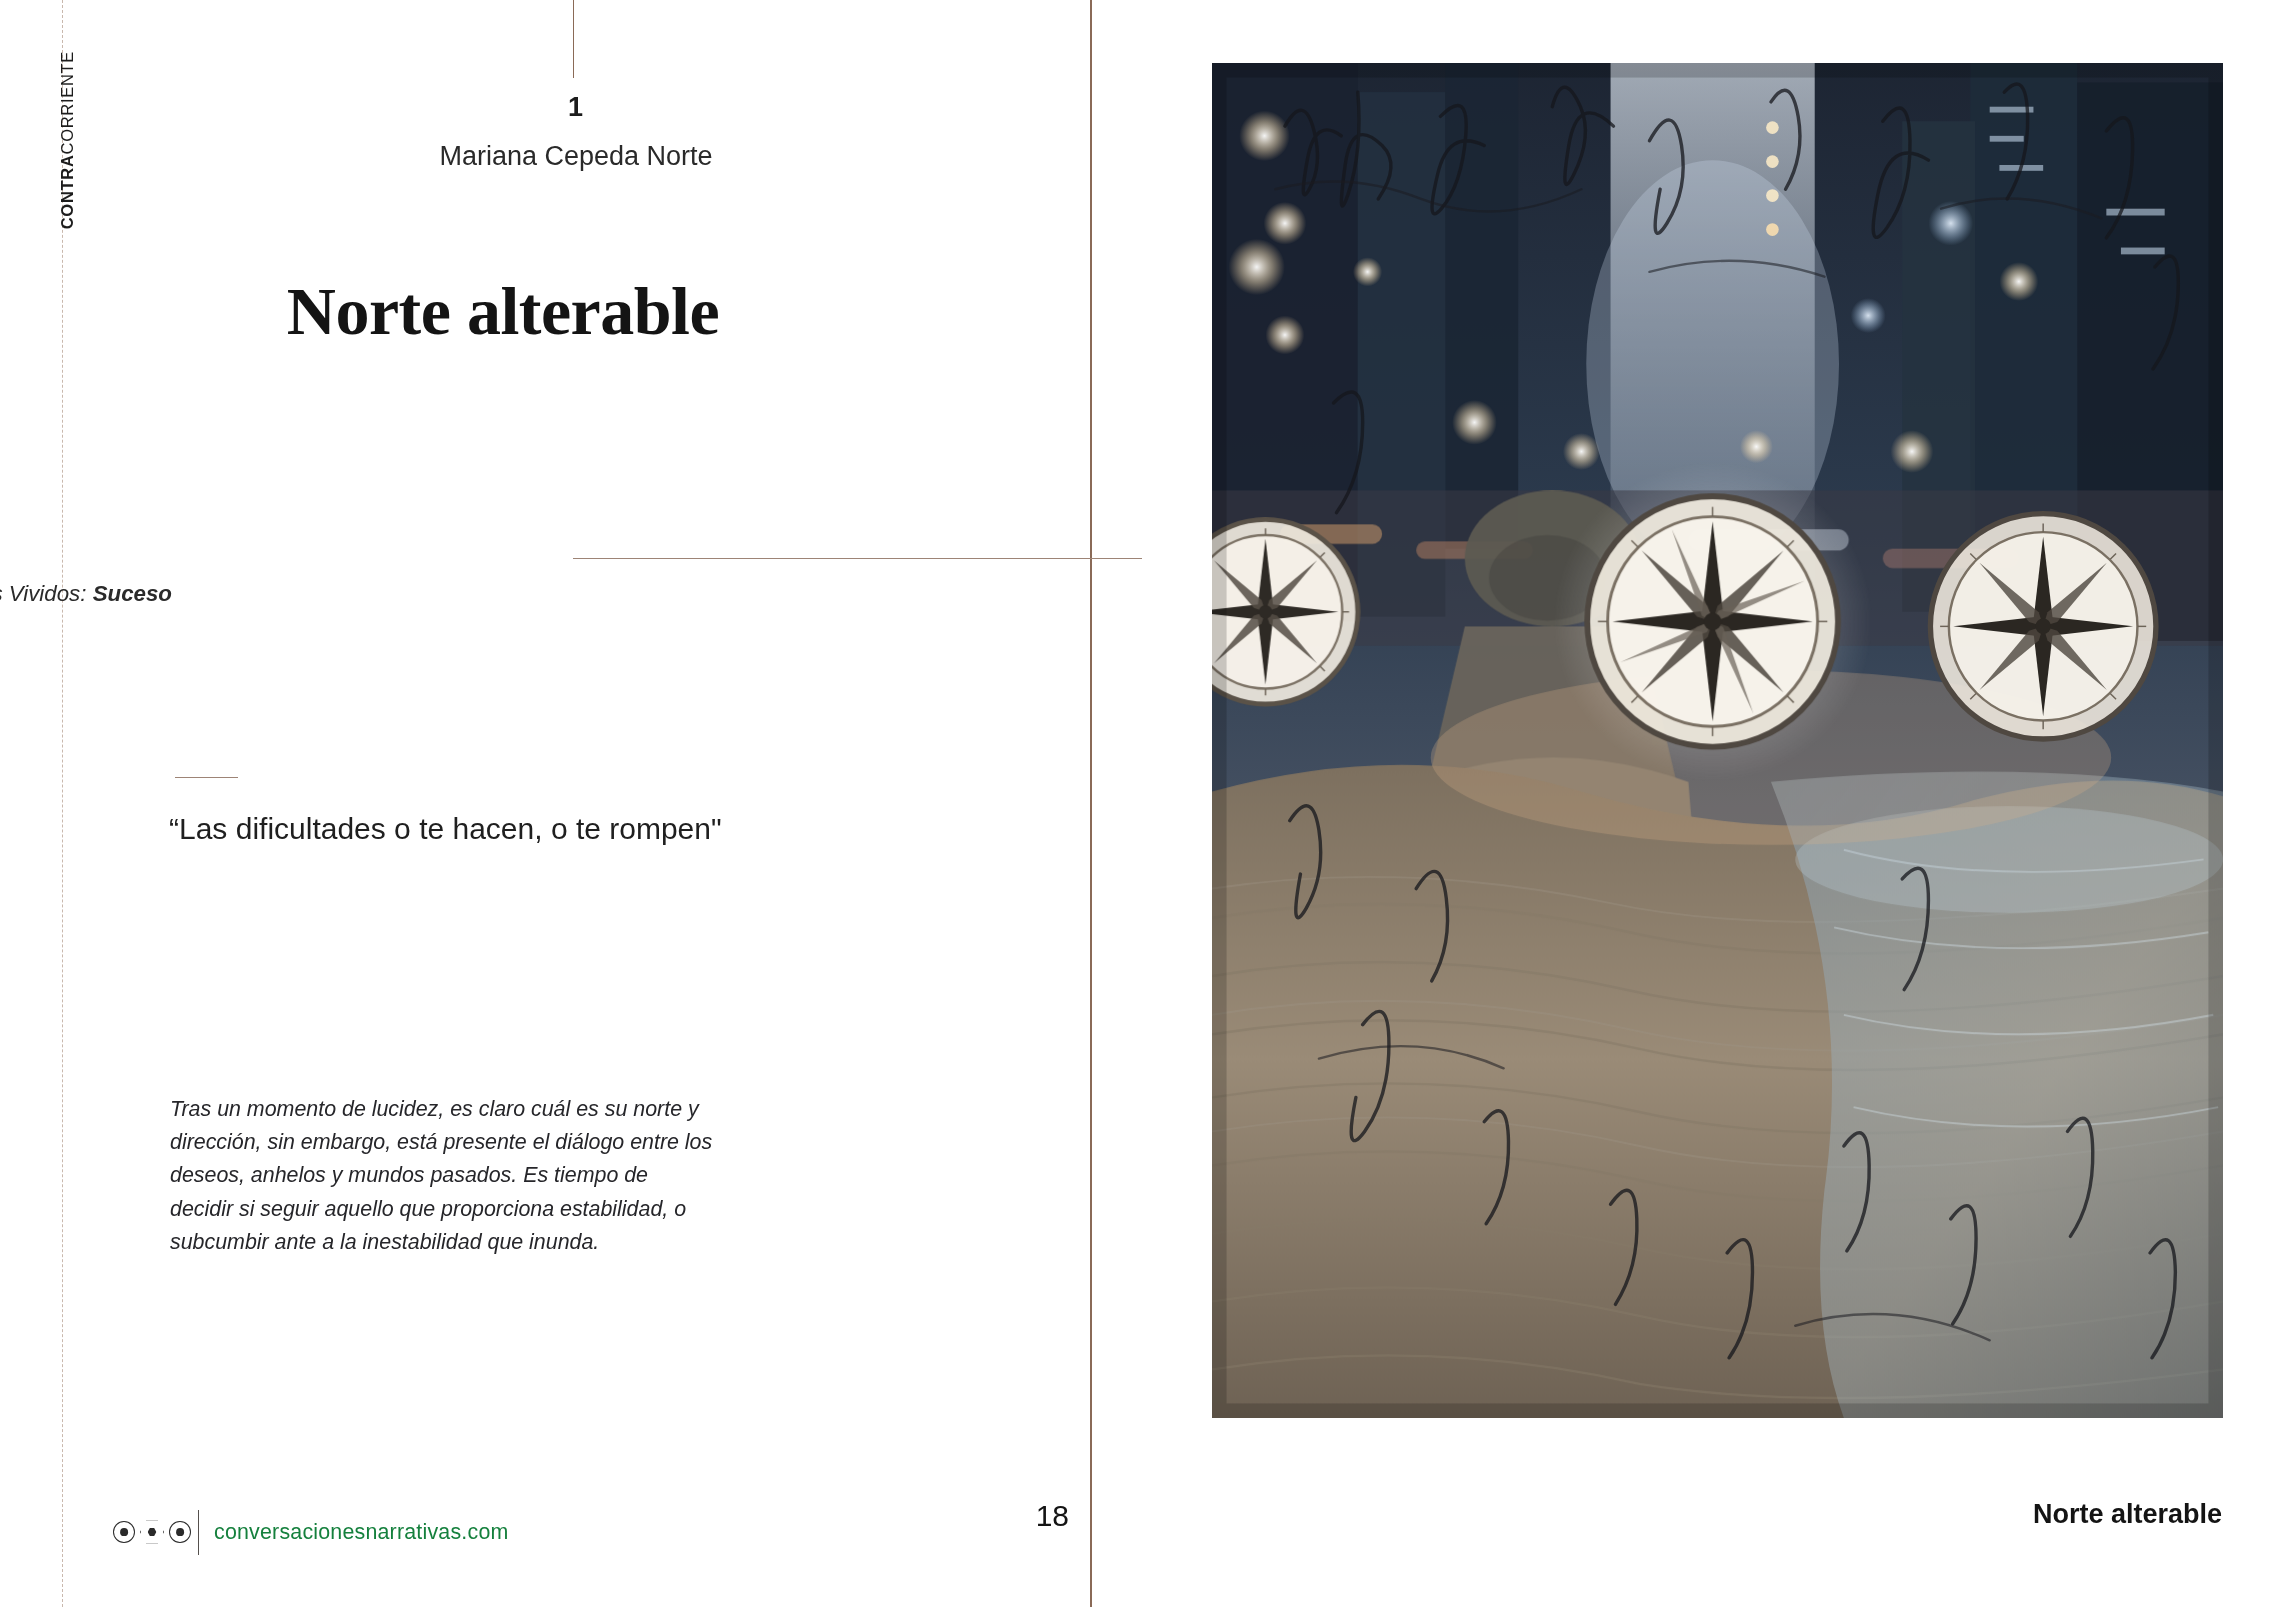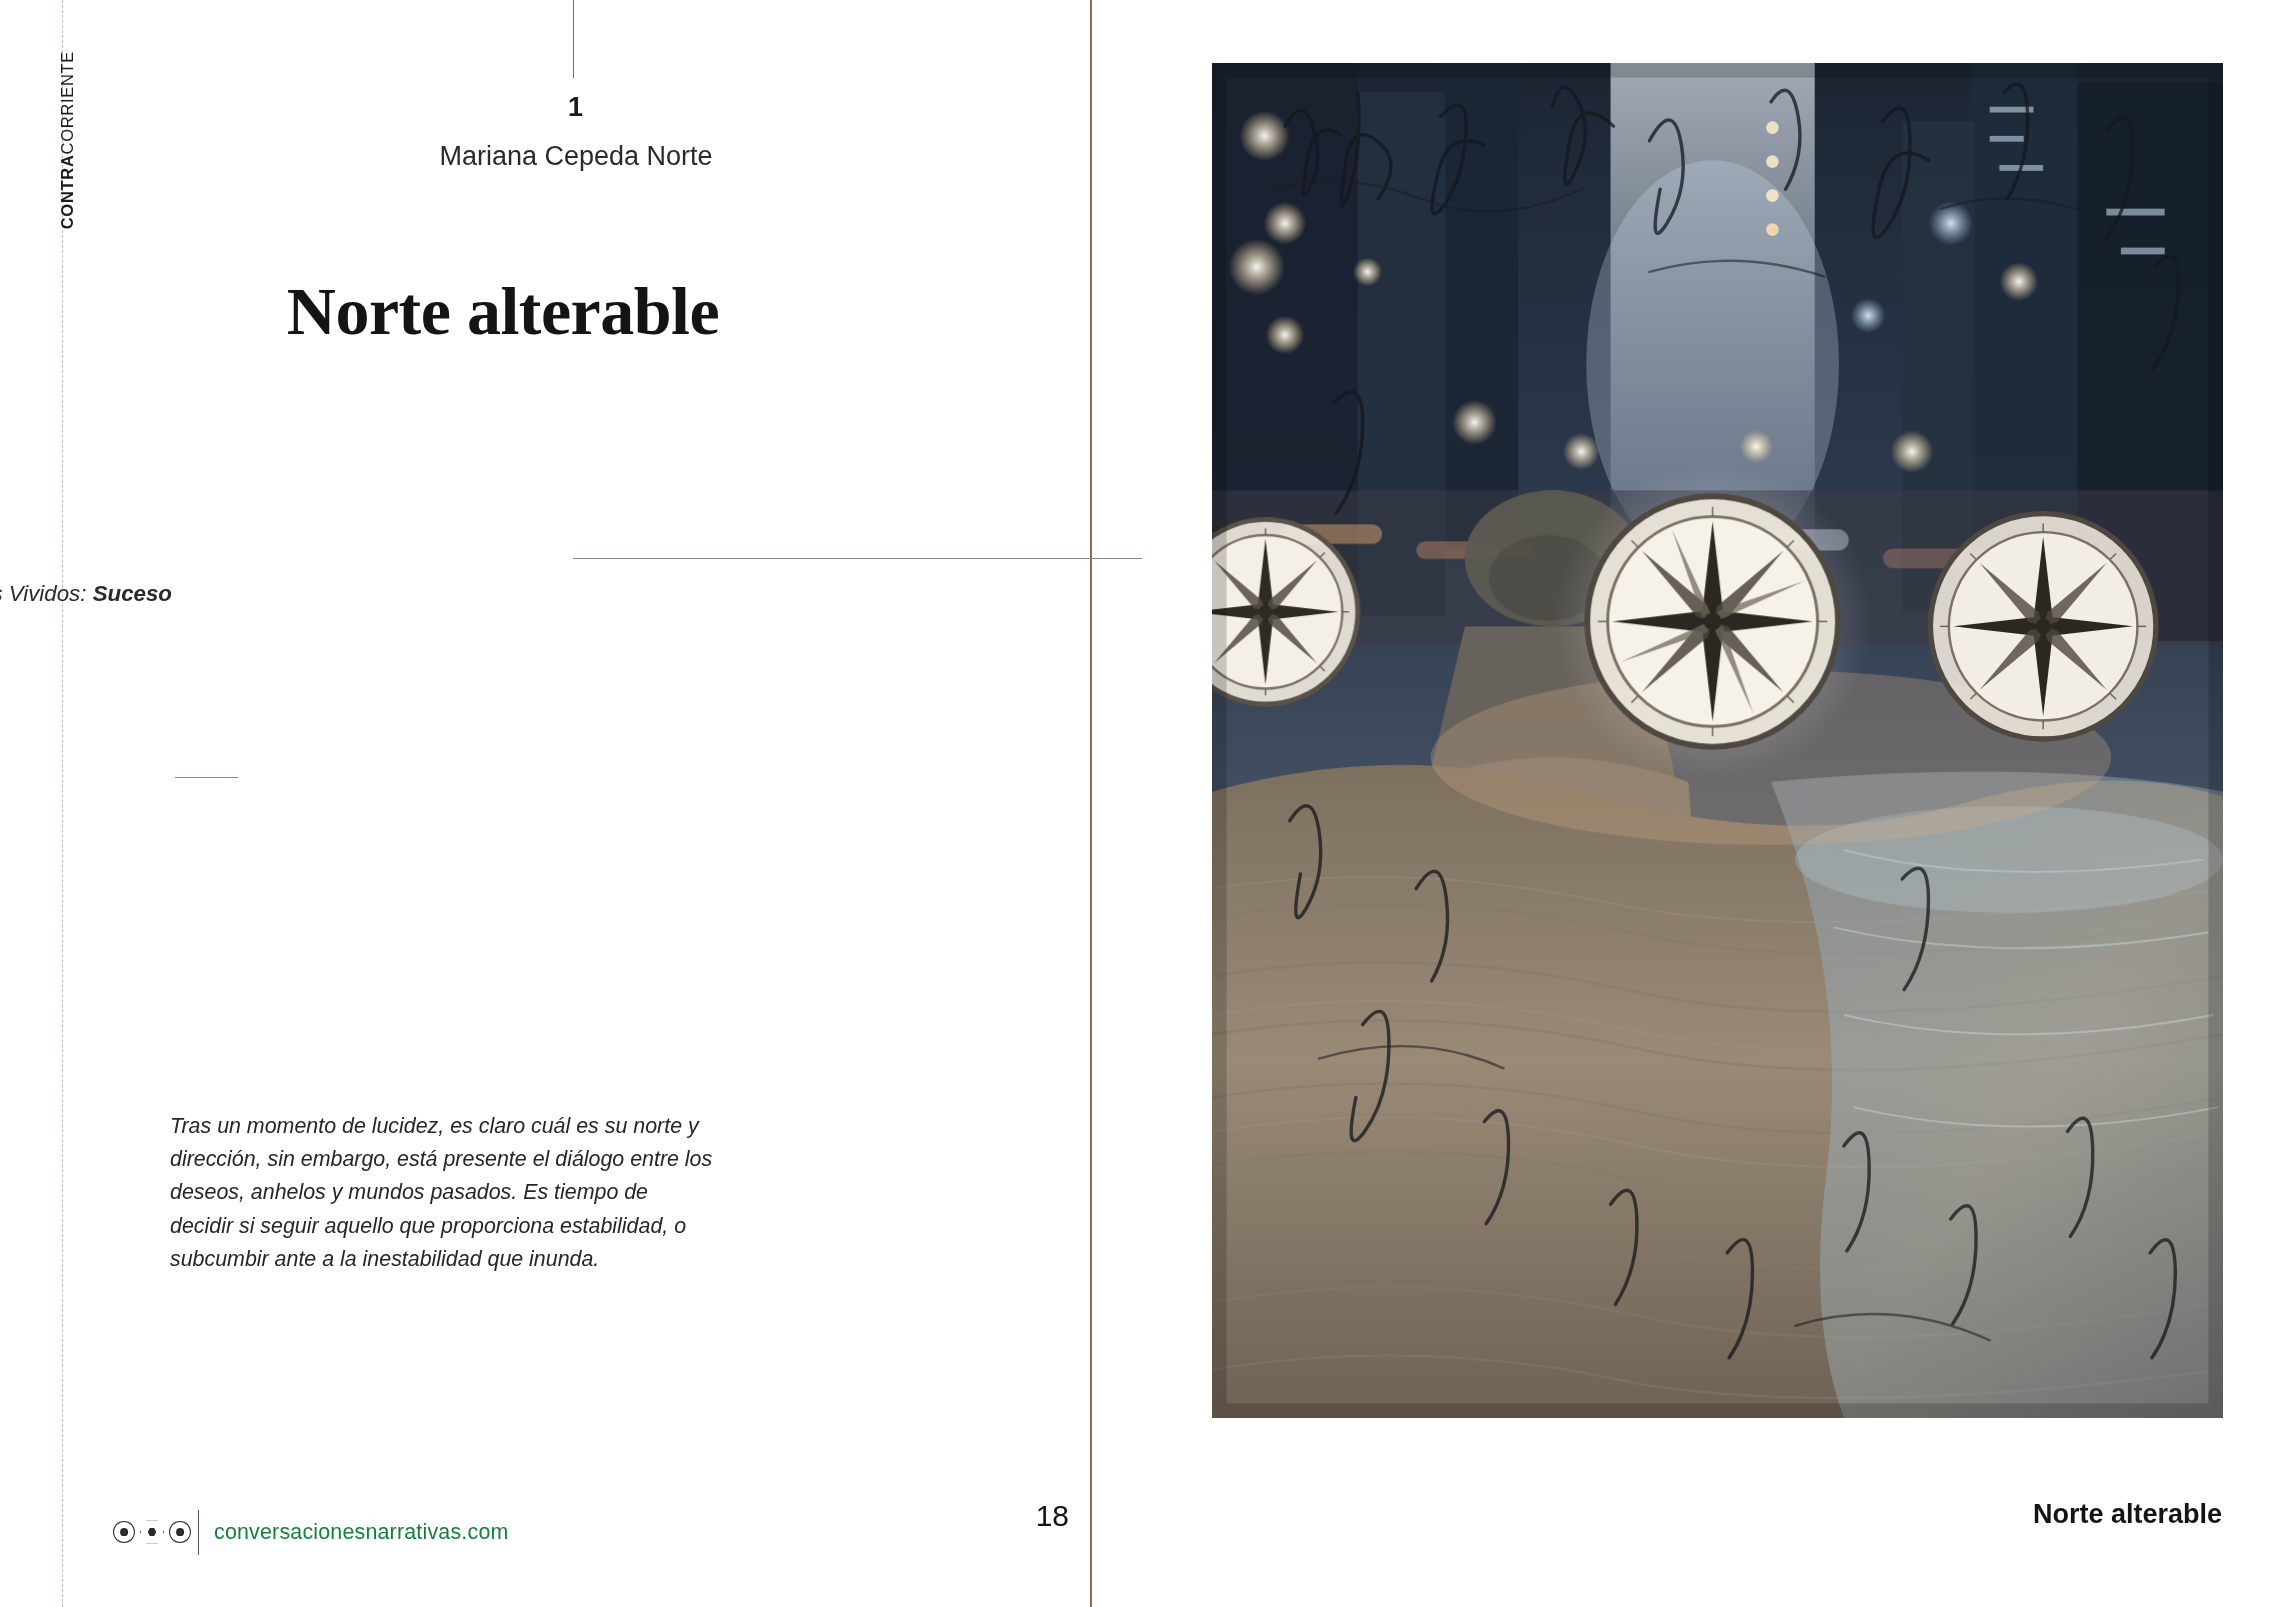--- a/index.html
+++ b/index.html
@@ -158,21 +158,20 @@
 
   .body-note {
     position: absolute;
     left: 170px;
     top: 1093px;
     width: 544px;
     font-size: 21.4px;
     line-height: 1.55;
     font-style: italic;
     color: #26262a;
-    margin-top: 17px;
   }
 
   
   .footer-logo {
     position: absolute;
     left: 113px;
     top: 1517px;
     width: 78px;
     height: 30px;
     display: flex;
@@ -294,20 +293,21 @@
     <div class="title-main">Norte alterable</div>
 
     <div class="rule-under-title"></div>
 
     <div class="section-kicker">
       <span>Sucesos Vividos:</span>
       <span class="strong">Suceso</span>
     </div>
 
     <div class="rule-quote"></div>
+    <div class="pull-quote">“Las dificultades o te hacen, o te rompen"</div>
 
     <div class="body-note">Tras un momento de lucidez, es claro cuál es su norte y dirección, sin embargo, está presente el diálogo entre los deseos, anhelos y mundos pasados. Es tiempo de decidir si seguir aquello que proporciona estabilidad, o subcumbir ante a la inestabilidad que inunda.</div>
 
     <div class="footer-logo">
       <span class="ring"></span>
       <span class="hexring"></span>
       <span class="ring"></span>
     </div>
     <div class="footer-divider"></div>
     <div class="footer-url">conversacionesnarrativas.com</div>

